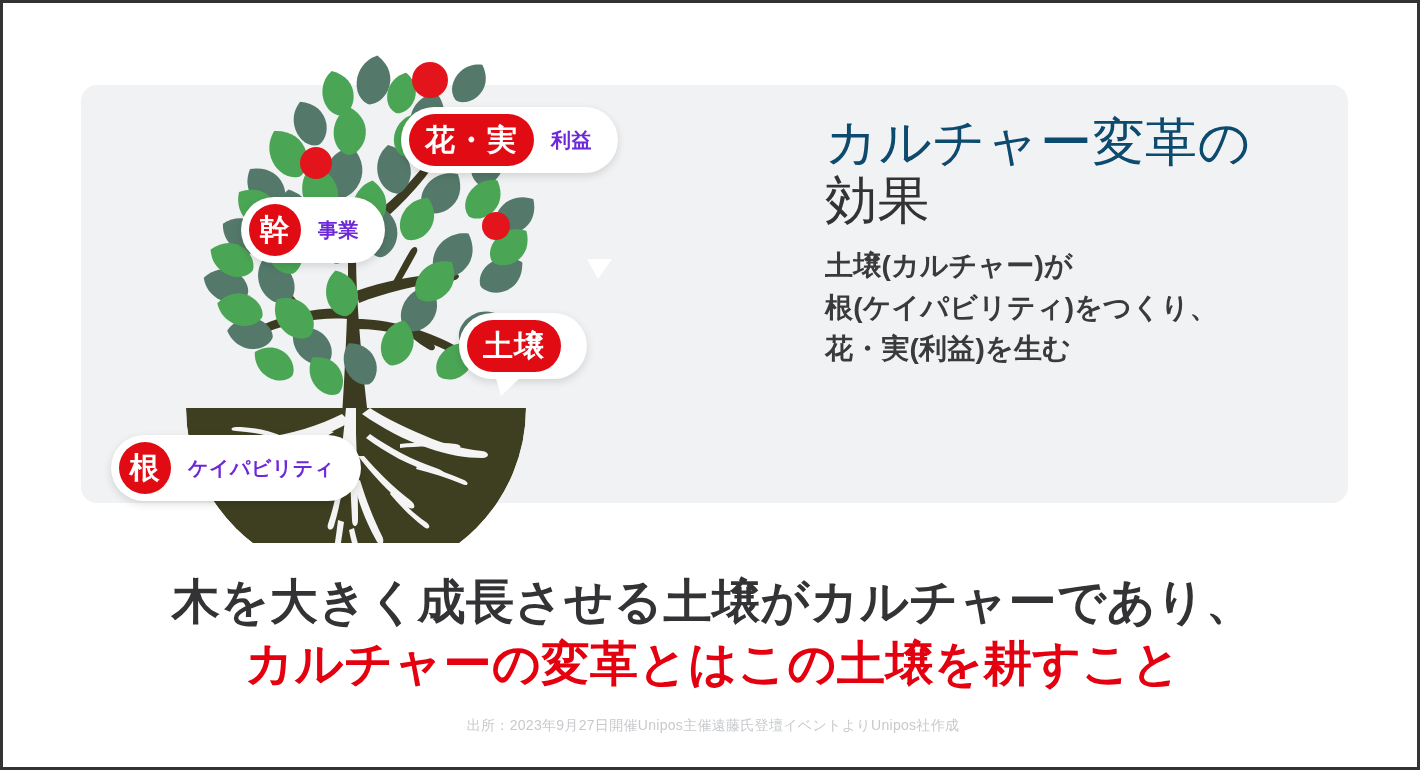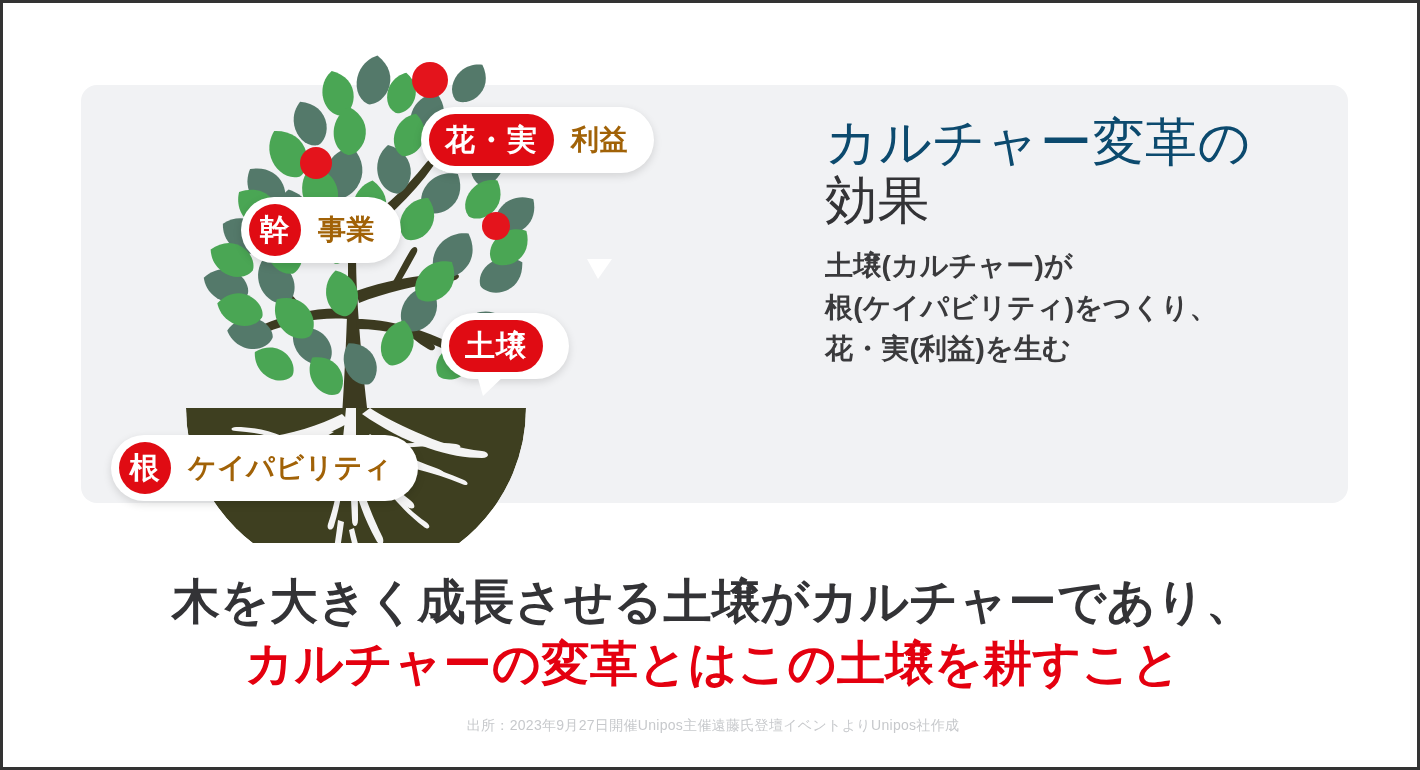--- a/index.html
+++ b/index.html
@@ -93,35 +93,35 @@
     padding: 5px 16px;
     font-size: 30px;
     height: 52px;
   }
   .pill .badge.round {
     border-radius: 50%;
     width: 52px; height: 52px;
     font-size: 30px;
   }
   .pill .pill-label {
-    color: #a16207;
+    color: #6d28d9;
     font-weight: 700;
-    font-size: 28px;
+    font-size: 20px;
     margin-left: 17px;
     white-space: nowrap;
     letter-spacing: 0.5px;
   }
   .pill .tail {
     position: absolute;
     width: 0; height: 0;
   }
 
-  #pill-flower { left: 418px; top: 104px; }
+  #pill-flower { left: 398px; top: 104px; }
   #pill-trunk  { left: 238px; top: 194px; }
-  #pill-soil   { left: 438px; top: 310px; }
+  #pill-soil   { left: 456px; top: 310px; }
   #pill-root   { left: 108px; top: 432px; }
 
   #pill-trunk .tail {
     left: 346px; bottom: -16px;
     border-left: 11px solid transparent;
     border-right: 14px solid transparent;
     border-top: 20px solid #ffffff;
   }
   #pill-soil .tail {
     left: 36px; bottom: -17px;

